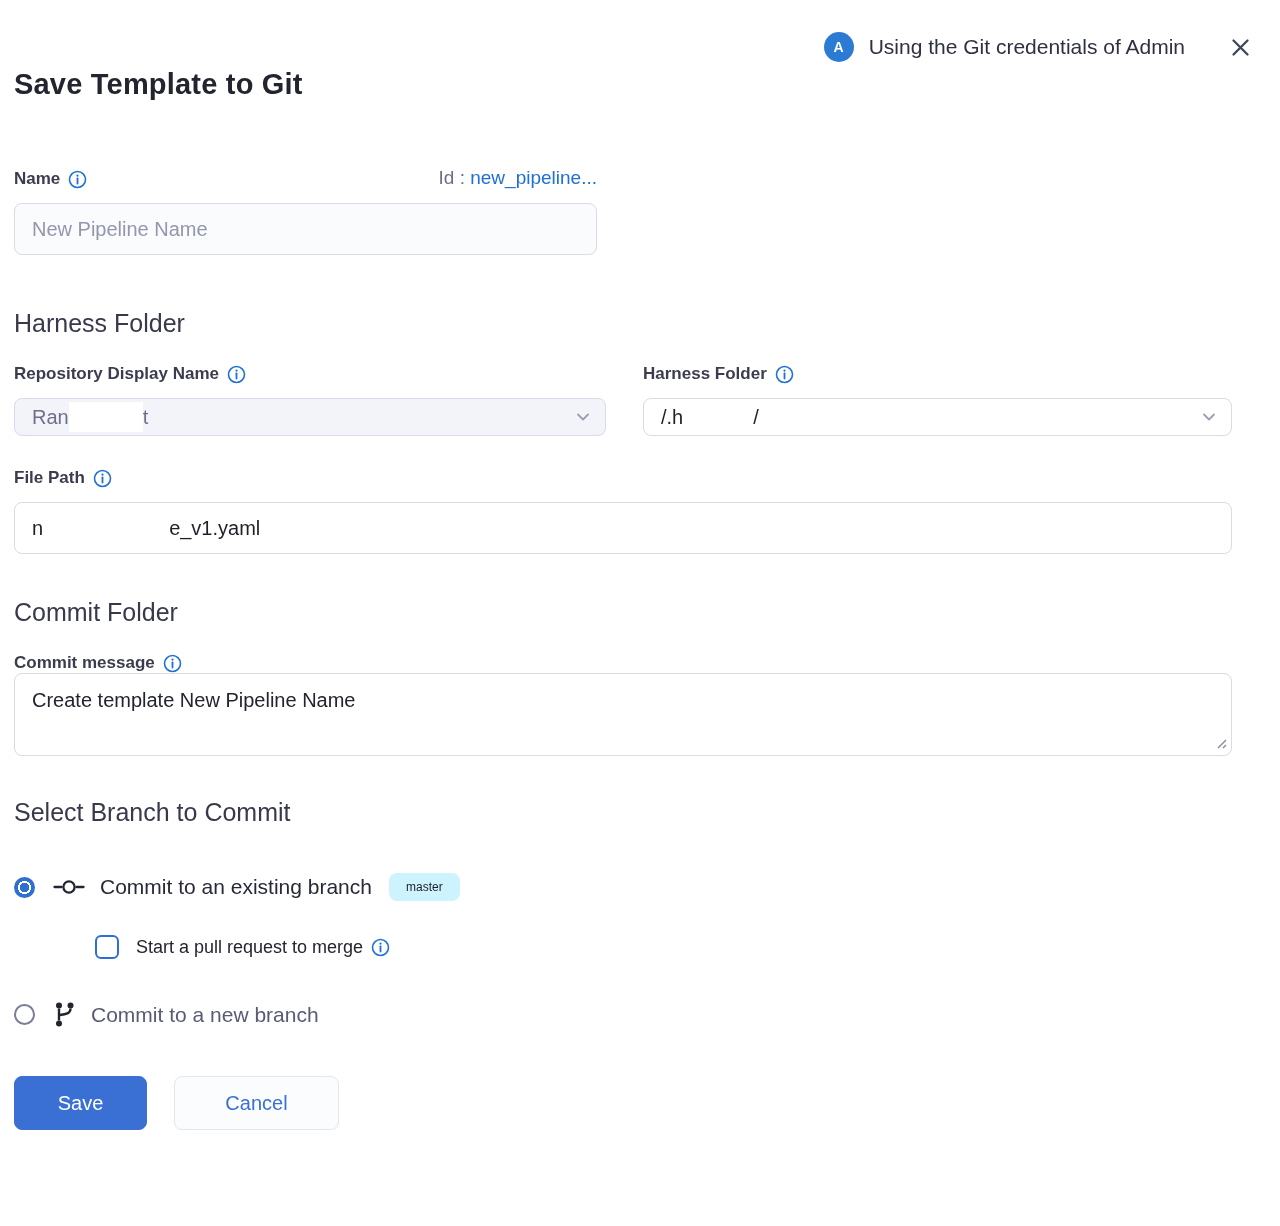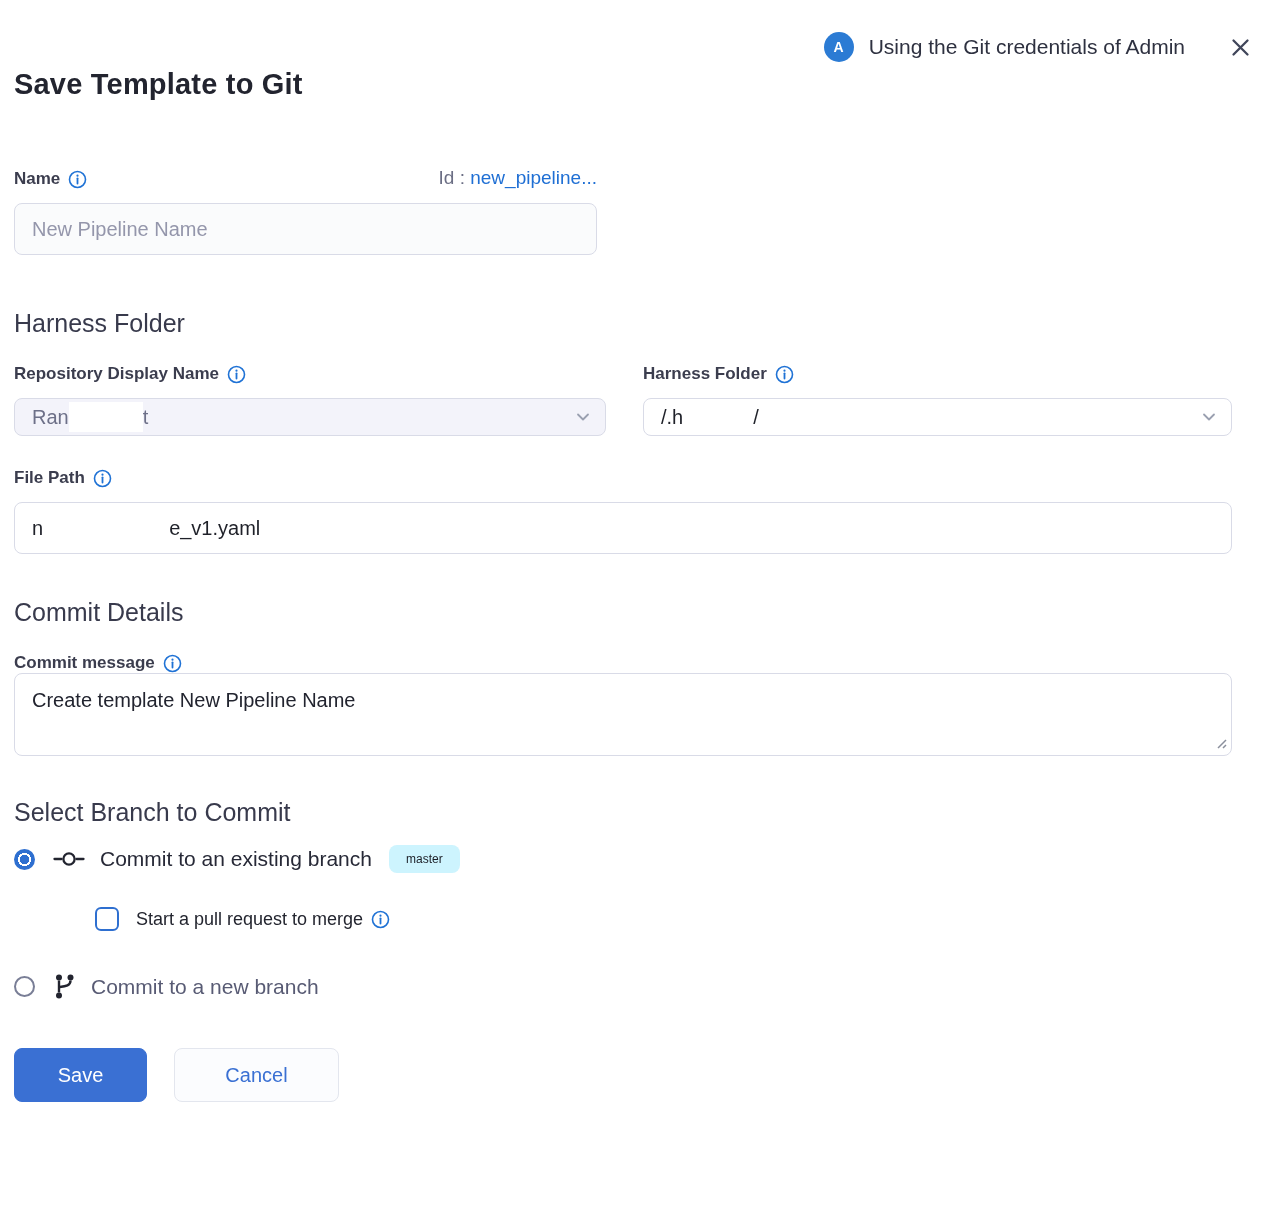--- a/index.html
+++ b/index.html
@@ -236,21 +236,21 @@
         <path d="M9.5 8.3 L9.5 13.5" stroke="#1f72d5" stroke-width="1.8" stroke-linecap="round"></path>
       </svg>
     </span>
   </div>
   <div class="filepath-input">
     <span>n</span>
       <span class="redact" style="width:126px;"></span>
       <span>e_v1.yaml</span>
   </div>
 
-  <h2 class="section-heading" style="margin-top:44px;">Commit Details</h2>
+  <h2 class="section-heading" style="margin-top:44px;">Commit Folder</h2>
 
   <div class="field-label" style="margin-top:26px;">
     <span>Commit message</span>
     <span class="icon">
       <svg width="19" height="19" viewBox="0 0 19 19">
         <circle cx="9.5" cy="9.5" r="8" fill="none" stroke="#1f72d5" stroke-width="1.6"></circle>
         <circle cx="9.5" cy="5.7" r="1.1" fill="#1f72d5"></circle>
         <path d="M9.5 8.3 L9.5 13.5" stroke="#1f72d5" stroke-width="1.8" stroke-linecap="round"></path>
       </svg>
     </span>
@@ -259,21 +259,21 @@
     <textarea class="commit-textarea" style="">Create template New Pipeline Name</textarea>
     <span class="resize-grip icon">
       <svg width="14" height="14" viewBox="0 0 14 14">
         <path d="M12 4 L4 12 M12 9 L9 12" stroke="#8a8f9c" stroke-width="1.5" fill="none"></path>
       </svg>
     </span>
   </div>
 
   <h2 class="section-heading" style="margin-top:42px;">Select Branch to Commit</h2>
 
-  <div class="branch-row" style="margin-top:18px;">
+  <div class="branch-row" style="margin-top:46px;">
     <span class="radio radio-on"></span>
     <span class="icon" style="margin-left:17px;">
       <svg width="34" height="22" viewBox="0 0 34 22">
         <circle cx="17" cy="11" r="5.6" fill="none" stroke="#22242f" stroke-width="2.3"></circle>
         <path d="M2.5 11 L9.5 11 M24.5 11 L31.5 11" stroke="#22242f" stroke-width="2.3" stroke-linecap="round"></path>
       </svg>
     </span>
     <span class="branch-label-dark" style="margin-left:14px;">Commit to an existing branch</span>
     <span class="branch-tag">master</span>
   </div>

